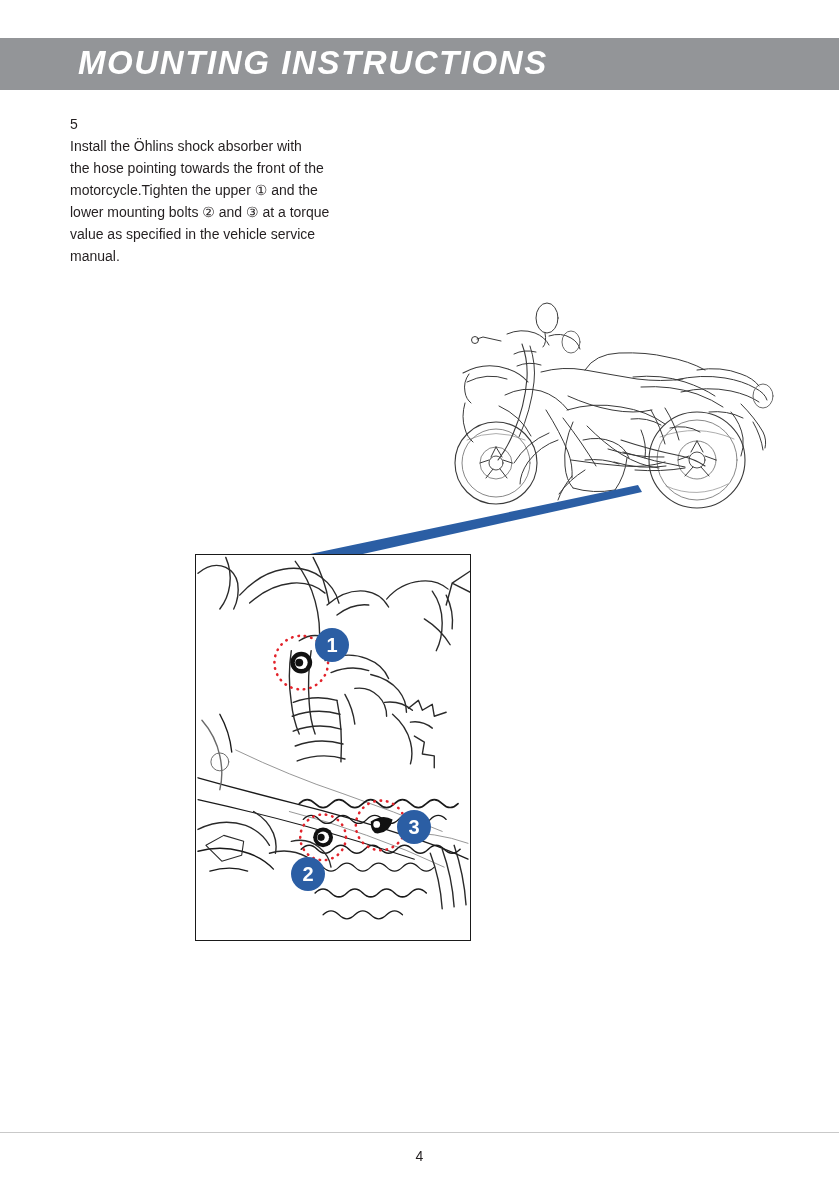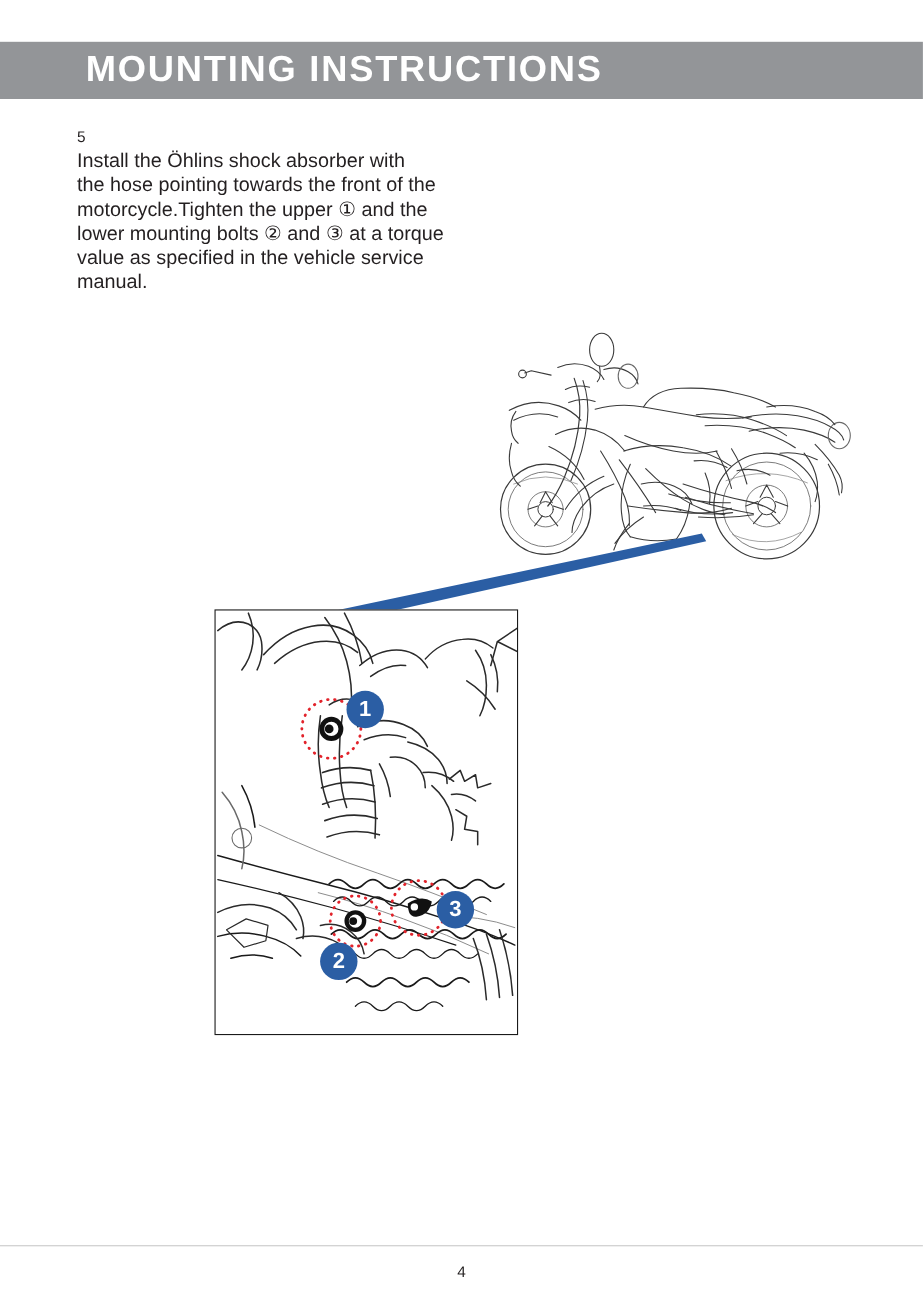--- a/index.html
+++ b/index.html
@@ -15,29 +15,30 @@
   
   .header-band{
     position:absolute;left:0;top:38px;width:839px;height:52px;
     background:#939598;overflow:hidden;
   }
   .header-title{
     position:absolute;left:78px;top:-1px;
     font-size:33px;font-weight:bold;letter-spacing:1.6px;
     color:#ffffff;line-height:52px;white-space:nowrap;
     font-family:"Liberation Sans", sans-serif;
+    font-style:italic;
   }
 
   
   .step-block{position:absolute;left:70px;top:113px;width:340px;}
   .step-number{
     font-size:14px;color:#231f20;line-height:22px;margin:0 0 0 0;
   }
   .step-text{
-    font-size:18px;color:#231f20;line-height:22px;margin:0;
+    font-size:14px;color:#231f20;line-height:22px;margin:0;
     white-space:pre-line;
   }
 
   
   .moto-wrap{position:absolute;left:445px;top:300px;width:330px;height:245px;}
   .moto-wrap svg{display:block;width:330px;height:245px;}
 
   
   .wedge{position:absolute;left:180px;top:470px;width:480px;height:130px;
          pointer-events:none;}

